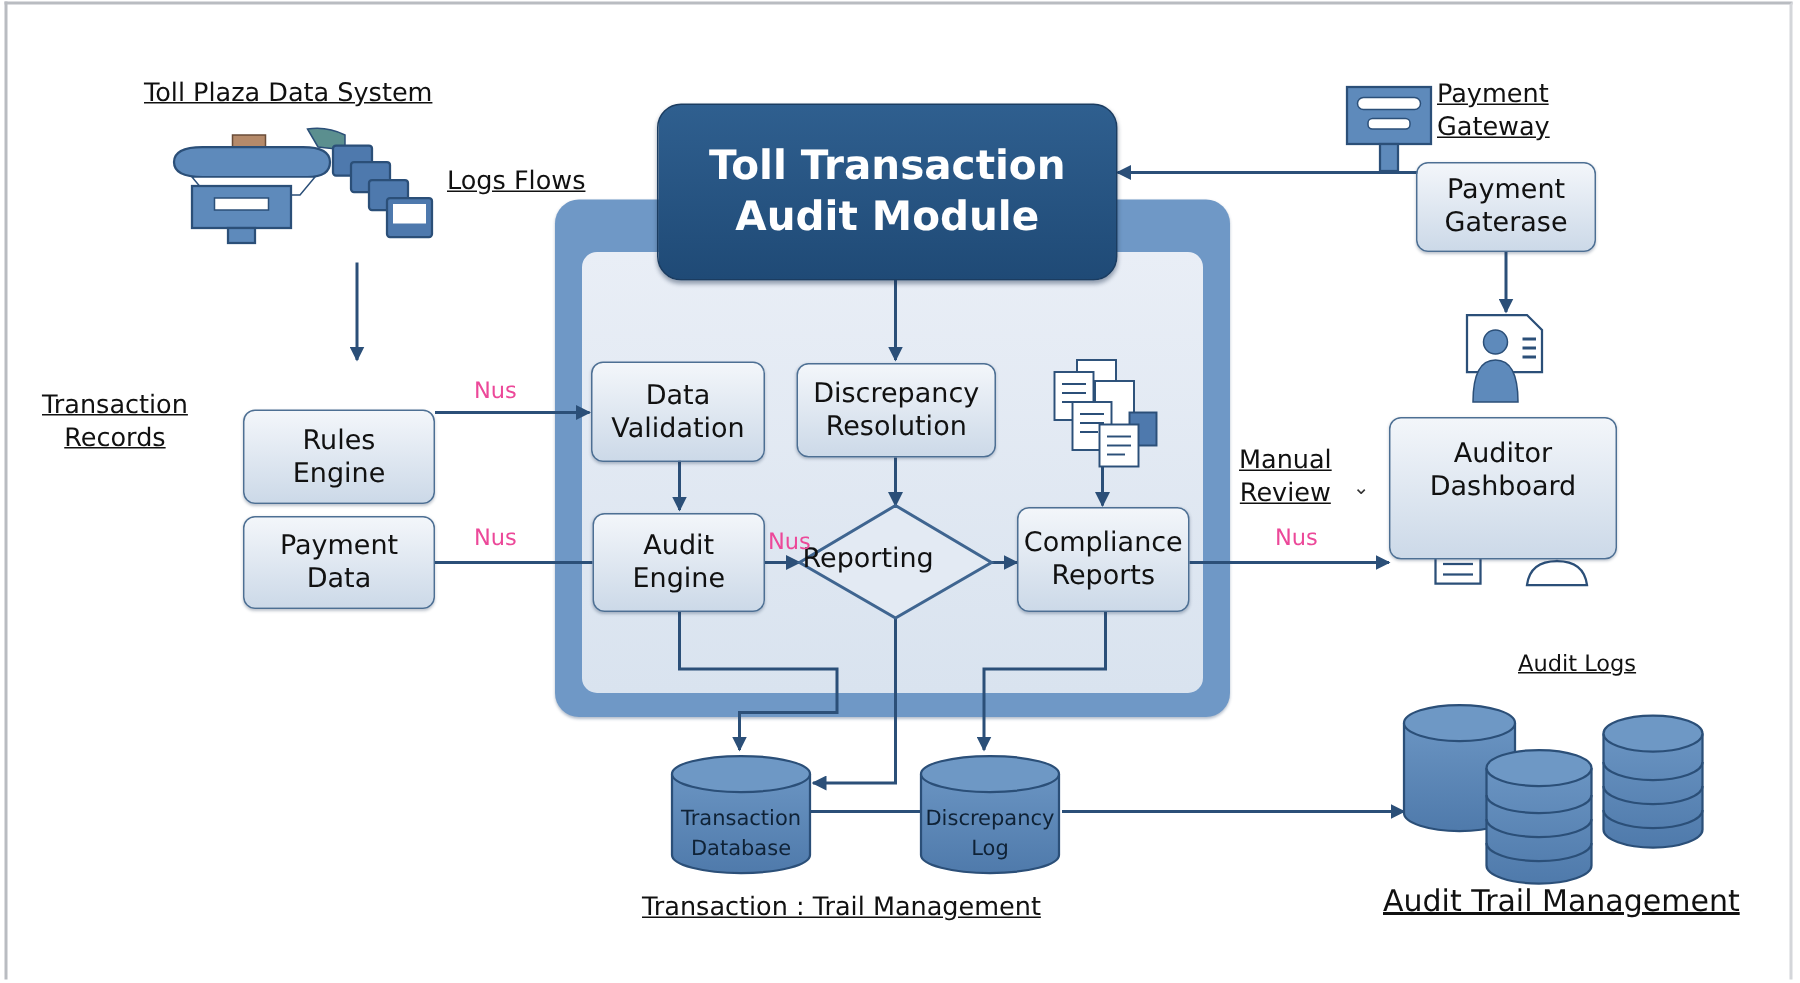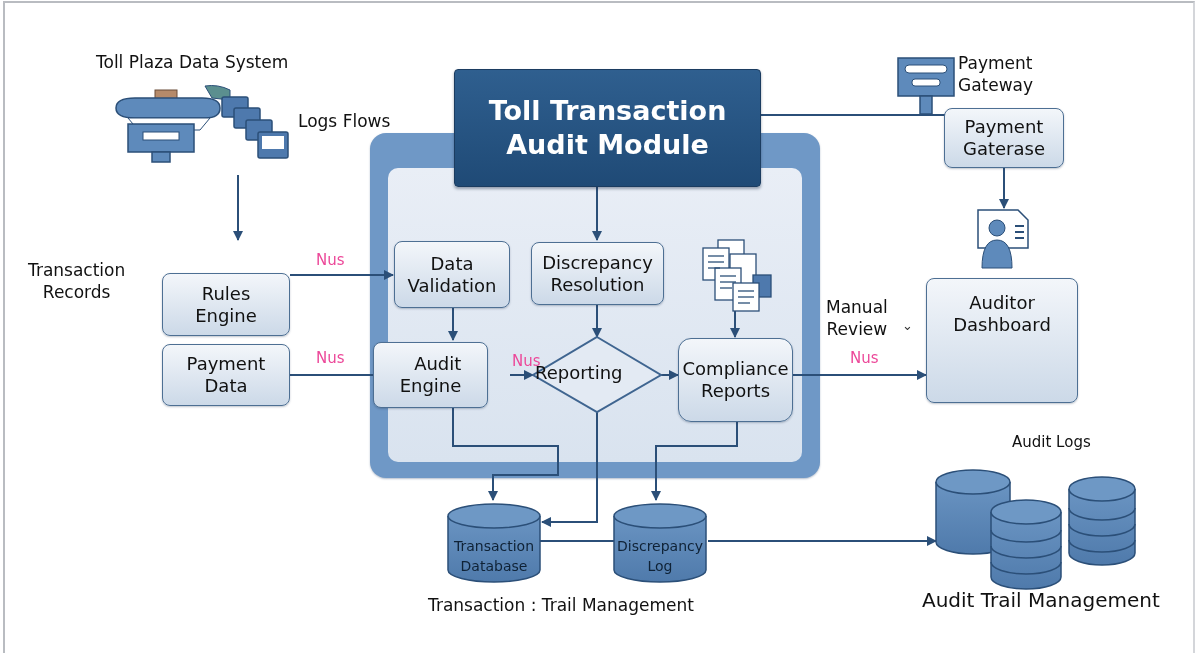--- a/index.html
+++ b/index.html
@@ -22,39 +22,38 @@
     box-shadow: 0 1px 2px rgba(40,70,110,0.35);
   }
   .inner-panel {
     position: absolute; left: 388px; top: 168px; width: 414px; height: 294px;
     background: linear-gradient(#e9eef6, #d9e3ef);
     border-radius: 10px;
   }
   .title-box {
     position: absolute; left: 438px; top: 69px; width: 305px; height: 116px;
     background: linear-gradient(#2f5f8f, #1f4a76);
-    border-radius: 4px; border: 1px solid #1b3c60;
+    border-radius: 16px; border: 1px solid #1b3c60;
     box-shadow: 0 2px 3px rgba(20,40,70,0.4);
     color: #fff; display: flex; align-items: center; justify-content: center;
     text-align: center; font-size: 27px; font-weight: bold; line-height: 34px;
     white-space: pre-line;
-    margin-left: 16px;
   }
   .box {
     position: absolute;
     background: linear-gradient(#f3f6fa, #ccd9e8);
     border: 1.5px solid #4d6f93; border-radius: 8px;
     box-shadow: 0 1px 2px rgba(40,60,90,0.3);
     display: flex; align-items: center; justify-content: center; text-align: center;
     font-size: 18px; line-height: 22px; color: #111; white-space: pre-line;
     box-sizing: border-box;
   }
   .label {
     position: absolute; font-size: 17px; line-height: 22px; color: #111;
-    white-space: pre-line; text-align: center;
+    white-space: pre-line; text-align: center; text-decoration: underline;
   }
   .nus { position: absolute; font-size: 15px; color: #ec4899; }
   .diamond-text {
     position: absolute; left: 535px; top: 362px; width: 120px; text-align: left;
     font-size: 18px; color: #111;
   }
   .db-text {
     position: absolute; font-size: 14px; line-height: 20px; color: #0f2236;
     text-align: center; white-space: pre-line;
   }
@@ -221,38 +220,38 @@
 <div class="box" style="left:162px; top:344px; width:128px; height:62px;">Payment
 Data</div>
 
 <div class="nus" style="left:316px; top:251px;">Nus</div>
 <div class="nus" style="left:316px; top:349px;">Nus</div>
 
 <div class="box" style="left:394px; top:241px; width:116px; height:67px;">Data
 Validation</div>
 <div class="box" style="left:531px; top:242px; width:133px; height:63px;">Discrepancy
 Resolution</div>
-<div class="box" style="left:373px; top:342px; width:115px; height:66px;text-align:right;">Audit
+<div class="box" style="left:395px; top:342px; width:115px; height:66px;">Audit
 Engine</div>
 <div class="diamond-text">Reporting</div>
-<div class="box" style="left:678px; top:338px; width:115px; height:84px;border-radius:13px;">Compliance
+<div class="box" style="left:678px; top:338px; width:115px; height:70px;">Compliance
 Reports</div>
 <div class="nus" style="left:512px; top:352px;">Nus</div>
 
 <div class="label" style="left:958px; top:52px; text-align:left;">Payment
 Gateway</div>
 <div class="box" style="left:944px; top:108px; width:120px; height:60px;">Payment
 Gaterase</div>
 
 <div class="label" style="left:826px; top:296px;">Manual
 Review</div>
 <div class="chev" style="left:902px; top:318px;">⌄</div>
 <div class="nus" style="left:850px; top:349px;">Nus</div>
 
-<div class="box" style="left:926px; top:278px; width:152px; height:125px; align-items:flex-start; padding-top:13px;">Auditor
+<div class="box" style="left:926px; top:278px; width:152px; height:95px; align-items:flex-start; padding-top:13px;">Auditor
 Dashboard</div>
 
 <div class="db-text" style="left:444px; top:536px; width:100px;">Transaction
 Database</div>
 <div class="db-text" style="left:610px; top:536px; width:100px;">Discrepancy
 Log</div>
 <div class="label" style="left:428px; top:594px;">Transaction : Trail Management</div>
 <div class="label" style="left:1012px; top:431px; font-size:15px;">Audit Logs</div>
 <div class="label" style="left:922px; top:589px; font-size:20px;">Audit Trail Management</div>
 

